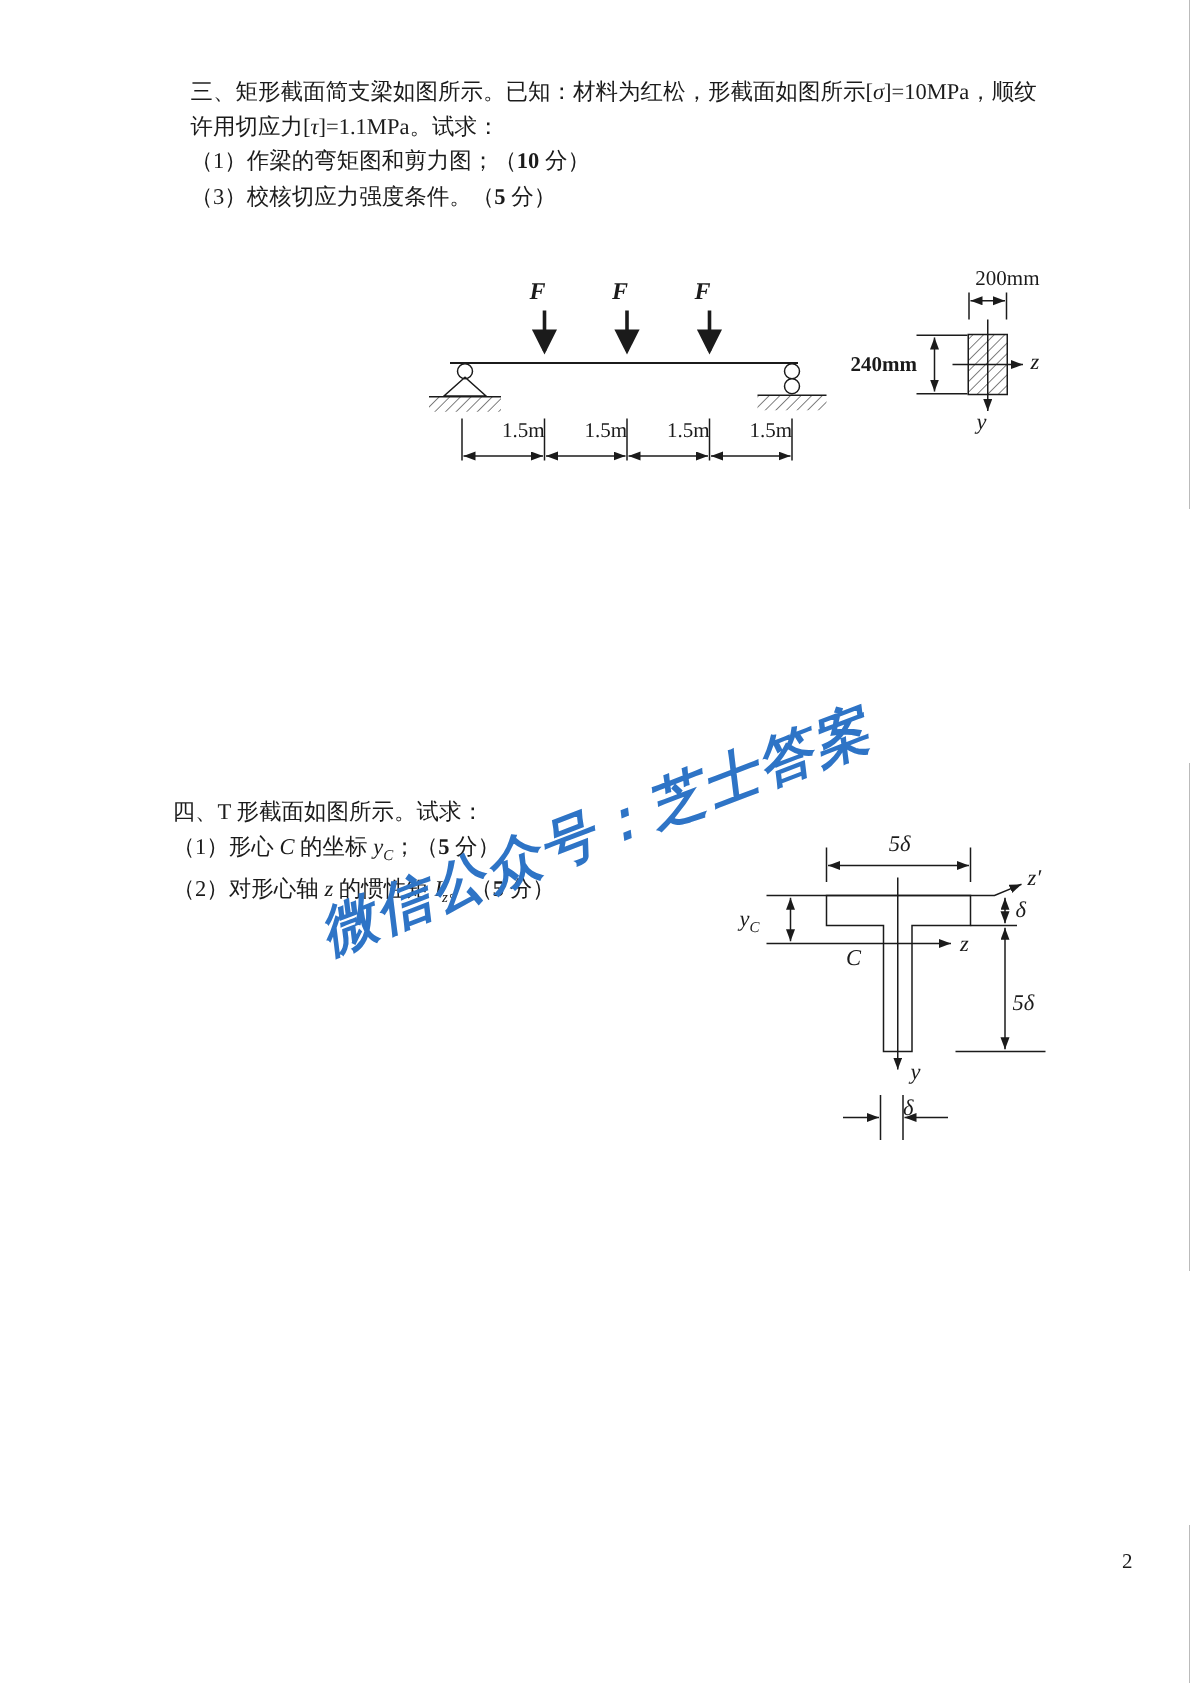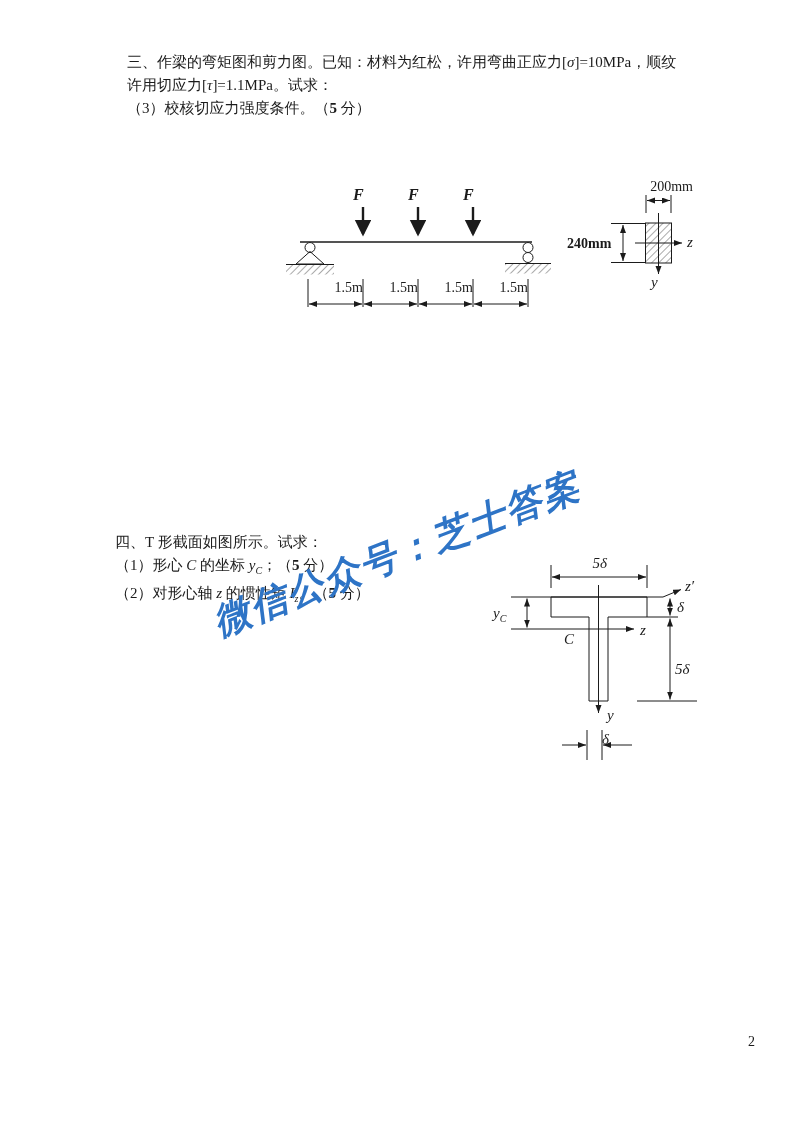--- a/index.html
+++ b/index.html
@@ -29,22 +29,23 @@
     pointer-events:none;
   }
   .pagenum{position:absolute;left:748px;top:1034px;font-size:14px;}
 </style>
 </head>
 <body>
 
 <div class="page">
 
   <div class="tblock" style="left:127px;top:51px;width:600px;">
-    <div class="tline"><span>三、作梁的弯矩图和剪力图。已知：材料为红松，许用弯曲正应力[</span><span class="var">σ</span><span>]=10MPa，顺纹</span></div>
+    <div class="tline"><span>三、矩形截面简支梁如图所示。已知：材料为红松，形截面如图所示[</span><span class="var">σ</span><span>]=10MPa，顺纹</span></div>
     <div class="tline"><span>许用切应力[</span><span class="var">τ</span><span>]=1.1MPa。试求：</span></div>
+    <div class="tline"><span>（1）作梁的弯矩图和剪力图；（</span><span class="score">10</span><span> 分）</span></div>
     <div class="tline"><span>（3）校核切应力强度条件。（</span><span class="score">5</span><span> 分）</span></div>
   </div>
 
   <div class="fig" style="left:280px;top:185px;width:280px;height:132px;">
     <svg width="280" height="132" viewBox="0 0 280 132">
       <defs>
         <marker id="ah1" orient="auto-start-reverse" markerWidth="9" markerHeight="7" refX="8" refY="3">
             <path d="M0,0 L8,3 L0,6 Z" fill="#1b1b1b"></path>
           </marker>
         <marker id="ahb" orient="auto" markerWidth="8" markerHeight="9" refX="6" refY="3.5">

